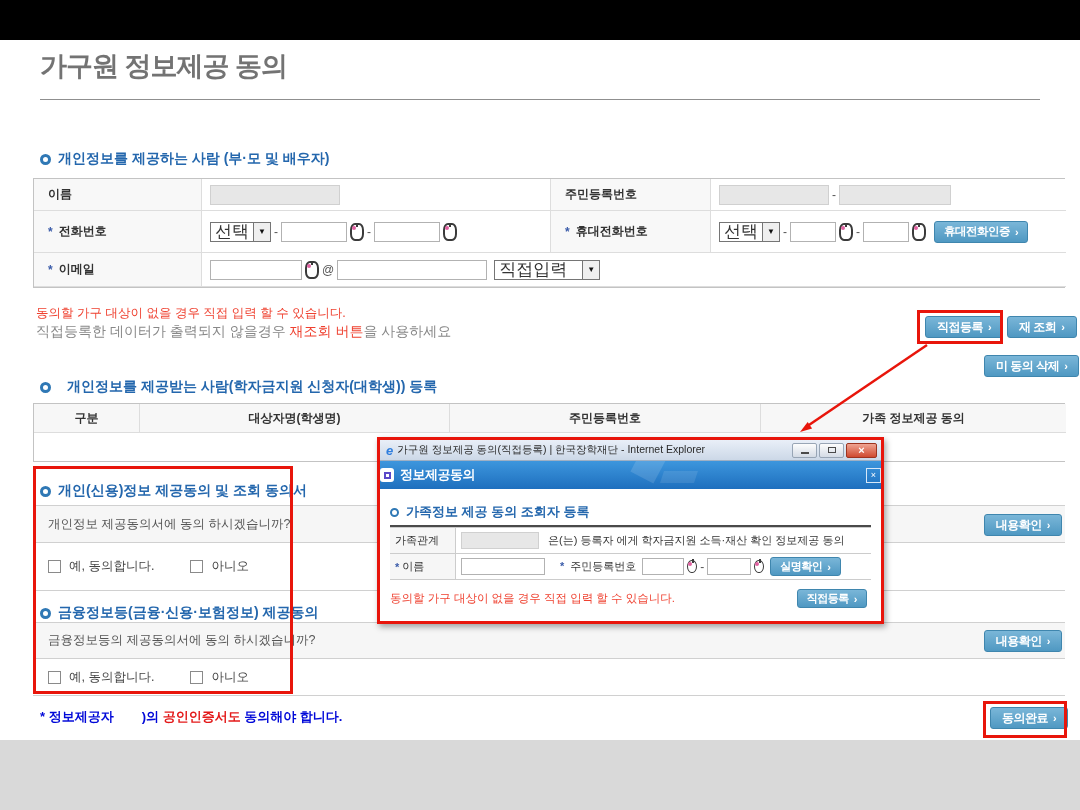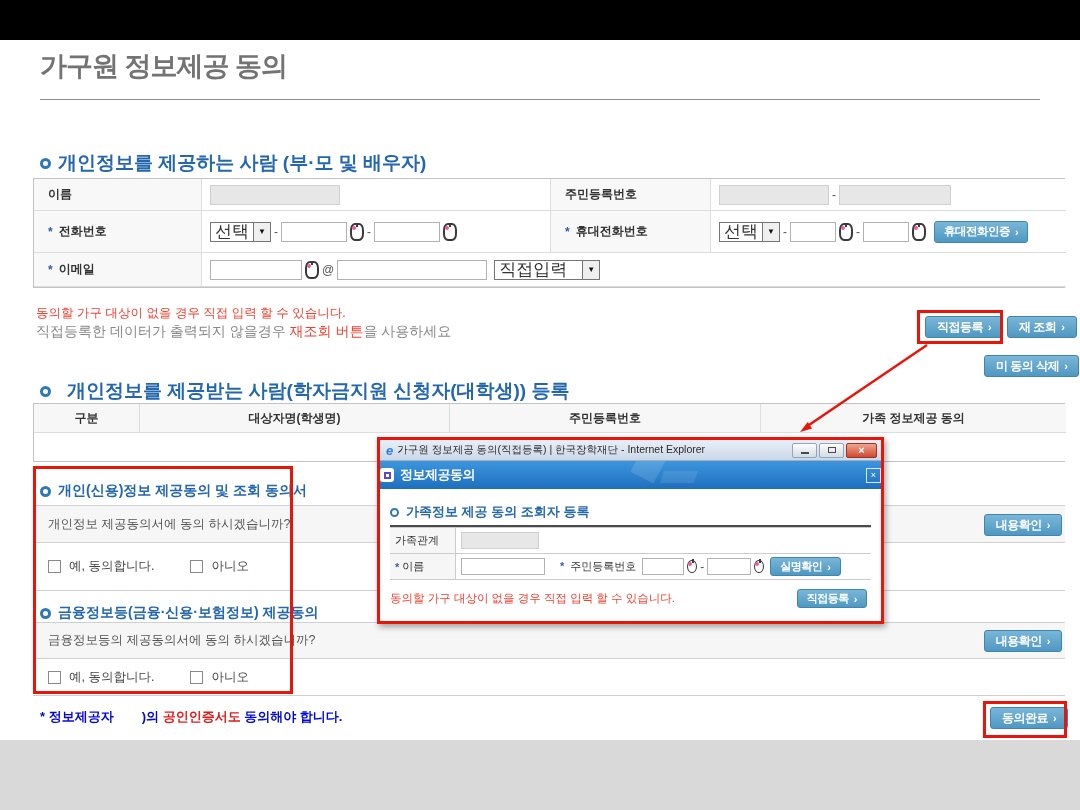--- a/index.html
+++ b/index.html
@@ -9,21 +9,21 @@
 
   
   .topbar{left:0;top:0;width:1080px;height:40px;background:#000;}
   .graybar{left:0;top:740px;width:1080px;height:70px;background:#d9d9d9;}
 
   
   .page-title{left:40px;top:48px;font-size:27px;font-weight:bold;color:#737373;letter-spacing:-1px;}
   .title-divider{left:40px;top:99px;width:1000px;height:0;border-top:1px solid #8f8f8f;}
 
   
-  .sec-head{font-size:19px;font-weight:bold;color:#2467ad;white-space:nowrap;display:flex;align-items:center;}
+  .sec-head{font-size:14px;font-weight:bold;color:#2467ad;white-space:nowrap;display:flex;align-items:center;}
   .bullet{display:inline-block;width:5px;height:5px;border:3px solid #2f78b5;border-radius:50%;margin-right:7px;background:#fff;flex:none;}
 
   
   .t1{left:33px;top:178px;width:1032px;display:grid;grid-template-columns:168px 349px 160px 355px;
       grid-template-rows:32px 42px 34px;border:1px solid #c3c3c3;box-sizing:border-box;background:#fff;}
   .t2{left:33px;top:403px;width:1032px;display:grid;grid-template-columns:106px 310px 311px 305px;
       border:1px solid #c3c3c3;box-sizing:border-box;background:#fff;}
   .c{border-right:1px solid #ddd;border-bottom:1px solid #ddd;display:flex;align-items:center;
      box-sizing:border-box;font-size:12px;color:#333;background:#fff;padding-left:8px;white-space:nowrap;gap:3px;}
   .c.lab{background:#f8f8f8;font-weight:bold;padding-left:14px;}
@@ -295,20 +295,21 @@
     </div>
     <div class="pcontent">
       <div class="psec">
         <span class="bullet"></span>
         <span>가족정보 제공 동의 조회자 등록</span>
       </div>
       <div class="punder"></div>
       <div class="prow" style="border-top:1px solid #ccc;">
         <span class="plabel">가족관계</span>
         <input class="inp masked" style="width: 78px; margin-left: 5px;" readonly="">
+        <span style="margin-left:9px;">은(는) 등록자 에게 학자금지원 소득·재산 확인 정보제공 동의</span>
       </div>
       <div class="prow">
         <span class="plabel">
           <span class="req">*</span>
           <span>이름</span>
         </span>
         <input class="inp" style="width: 84px; margin-left: 5px;">
         <span style="margin-left:15px;">
           <span class="req">*</span>
           <span>주민등록번호</span>

